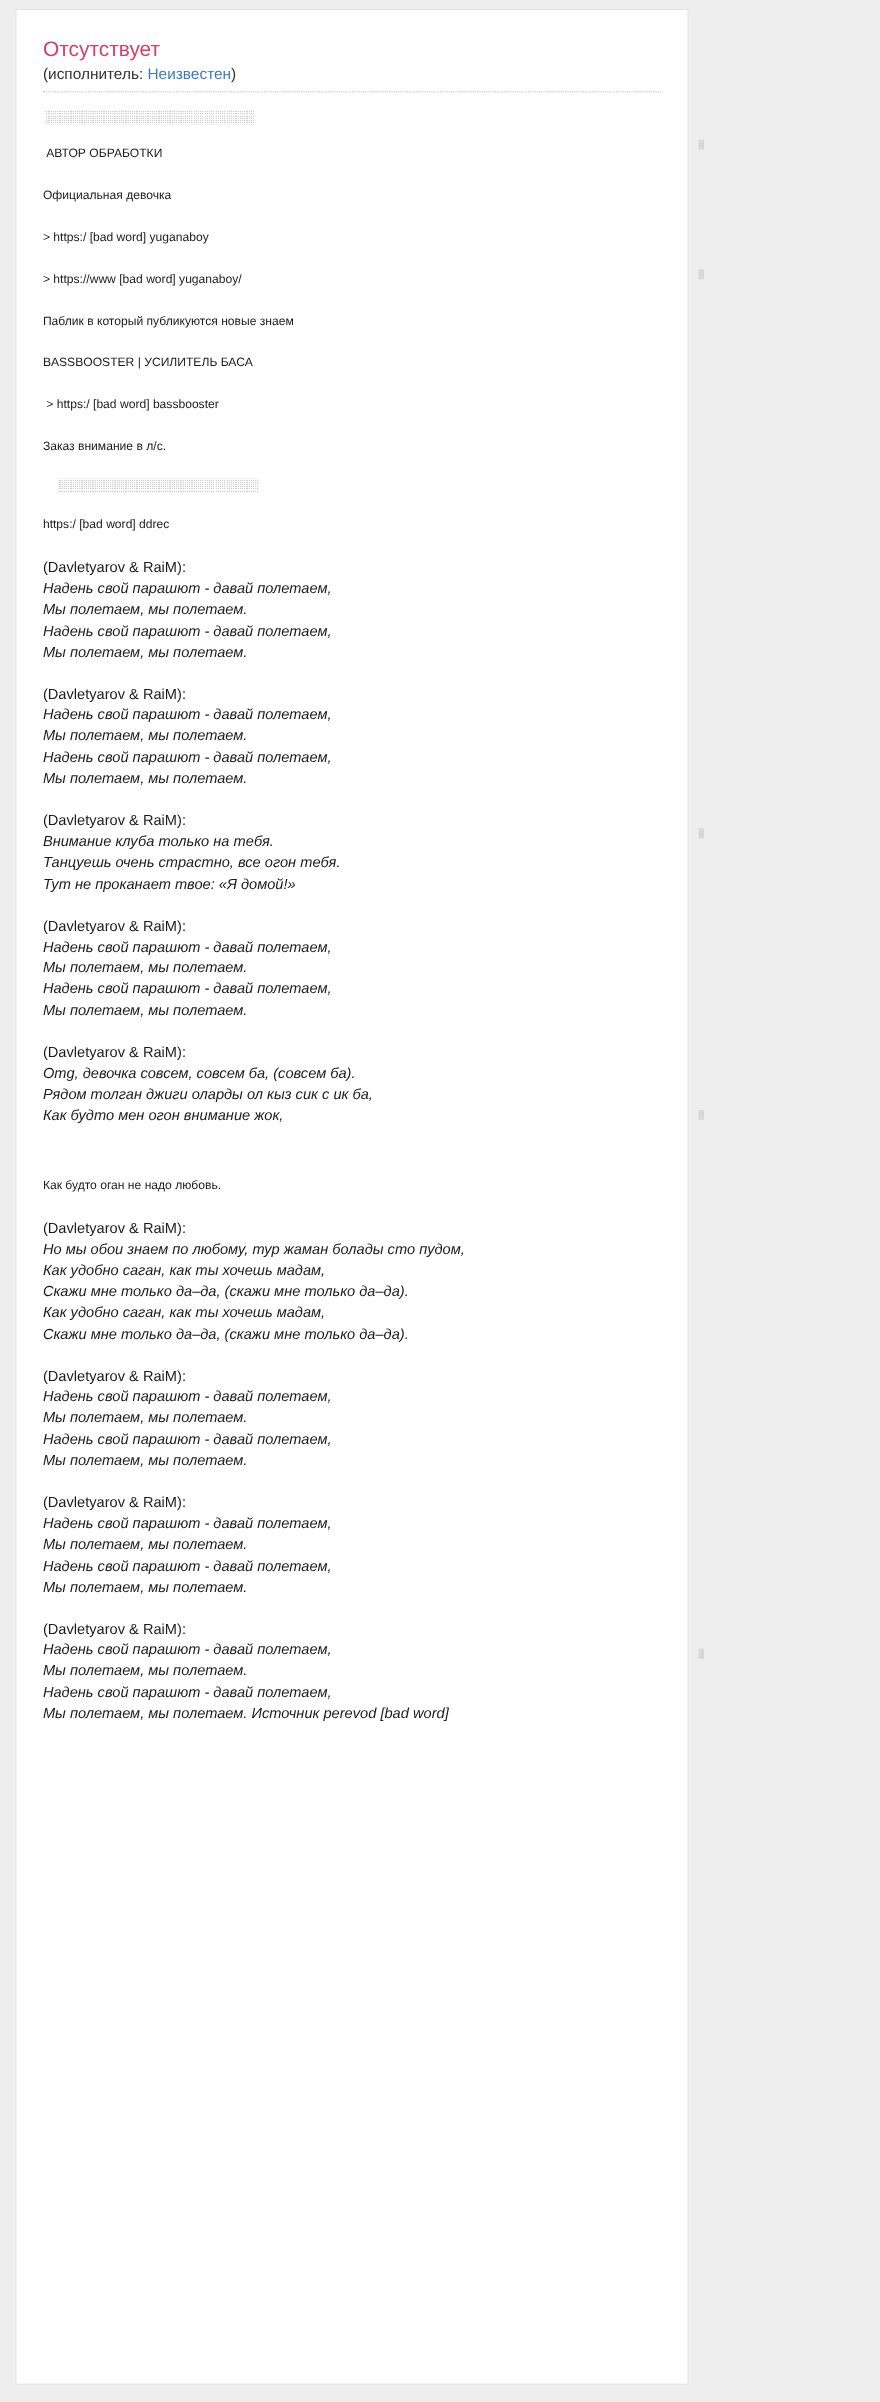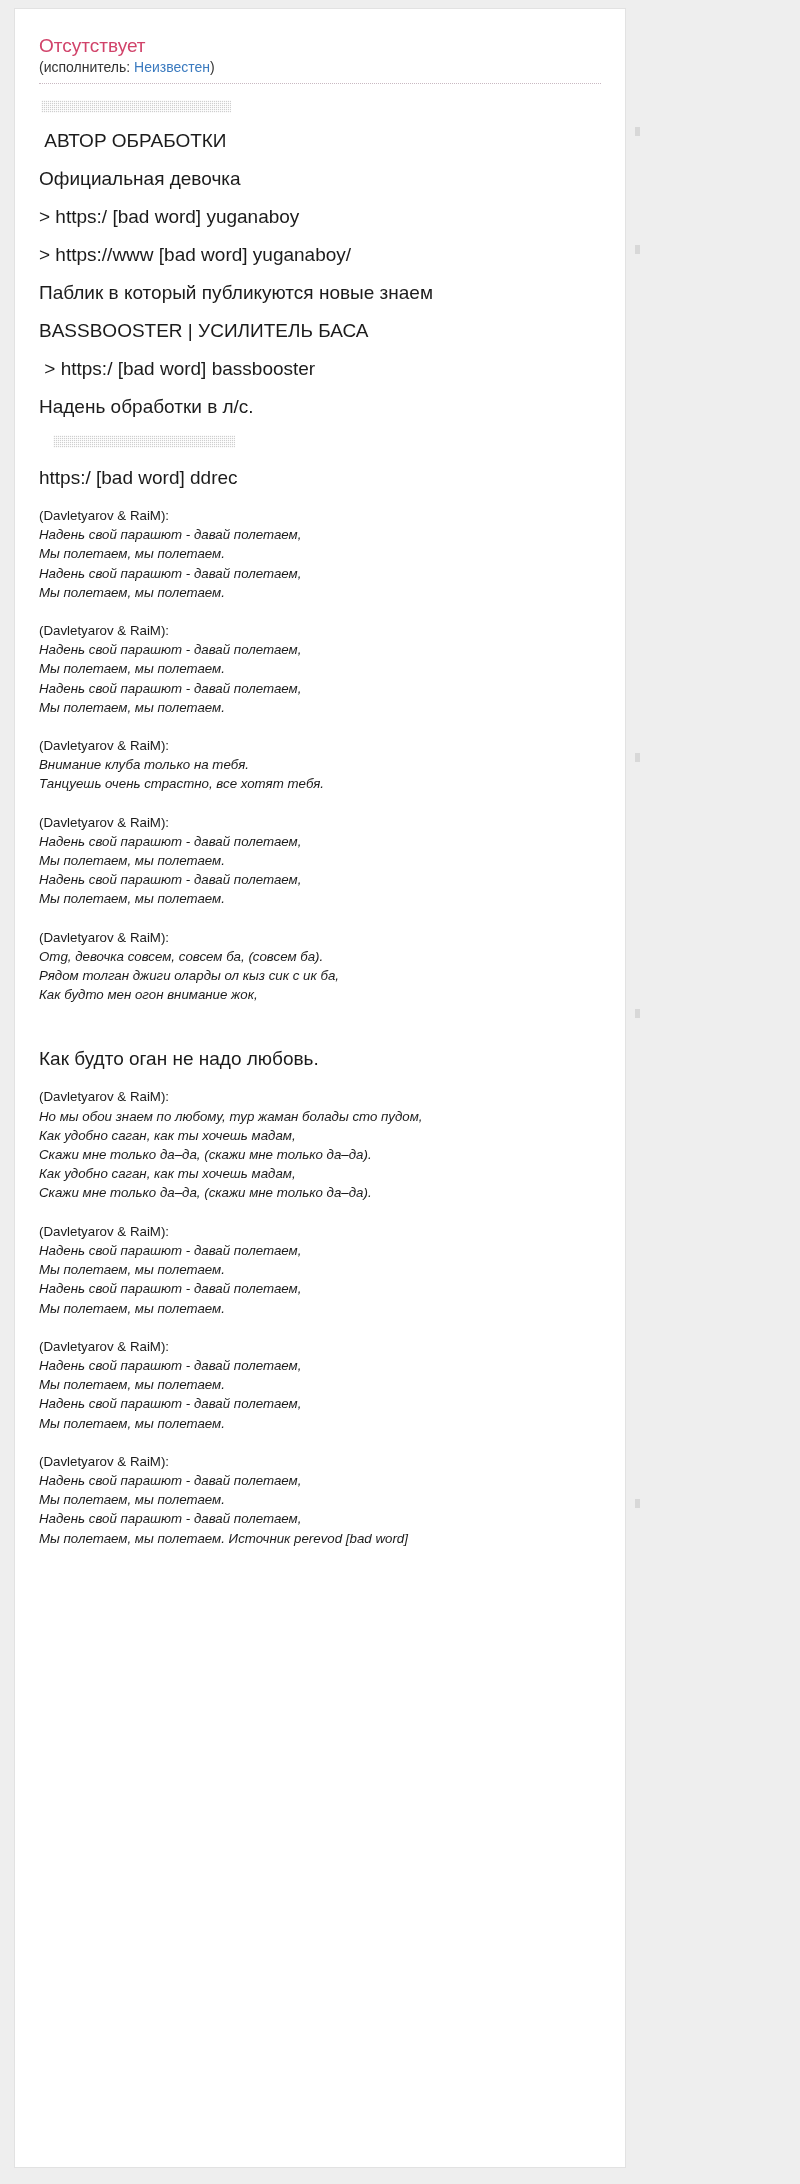--- a/index.html
+++ b/index.html
@@ -62,21 +62,21 @@
     width: 190px;
     margin-left: 2px;
   }
   .redacted.second {
     width: 182px;
     margin-left: 14px;
     margin-top: 12px;
     margin-bottom: 20px;
   }
   .para {
-    font-size: 19px;
+    font-size: 11px;
     line-height: 19px;
     color: #1b1b1b;
     margin: 0 0 19px 0;
     white-space: pre-wrap;
   }
   .verse {
     font-size: 13.3px;
     line-height: 19.2px;
     color: #1b1b1b;
     margin: 0 0 19px 0;
@@ -121,26 +121,26 @@
 
     <div id="content">
         <div class="redacted first"></div>
         <p class="para"> АВТОР ОБРАБОТКИ</p>
         <p class="para">Официальная девочка</p>
         <p class="para">&gt; https:/ [bad word] yuganaboy</p>
         <p class="para">&gt; https://www [bad word] yuganaboy/</p>
         <p class="para">Паблик в который публикуются новые знаем</p>
         <p class="para">BASSBOOSTER | УСИЛИТЕЛЬ БАСА</p>
         <p class="para"> &gt; https:/ [bad word] bassbooster</p>
-        <p class="para">Надень обработки в л/с.</p>
+        <p class="para">Заказ внимание в л/с.</p>
         <div class="redacted second"></div>
         <p class="para">https:/ [bad word] ddrec</p>
         <div class="verse"><span class="speaker">(Davletyarov &amp; RaiM):</span><span class="line">Надень свой парашют - давай полетаем,</span><span class="line">Мы полетаем, мы полетаем.</span><span class="line">Надень свой парашют - давай полетаем,</span><span class="line">Мы полетаем, мы полетаем.</span></div>
         <div class="verse"><span class="speaker">(Davletyarov &amp; RaiM):</span><span class="line">Надень свой парашют - давай полетаем,</span><span class="line">Мы полетаем, мы полетаем.</span><span class="line">Надень свой парашют - давай полетаем,</span><span class="line">Мы полетаем, мы полетаем.</span></div>
-        <div class="verse"><span class="speaker">(Davletyarov &amp; RaiM):</span><span class="line">Внимание клуба только на тебя.</span><span class="line">Танцуешь очень страстно, все хотят тебя.</span></div>
+        <div class="verse"><span class="speaker">(Davletyarov &amp; RaiM):</span><span class="line">Внимание клуба только на тебя.</span><span class="line">Танцуешь очень страстно, все огон тебя.</span><span class="line">Тут не проканает твое: «Я домой!»</span></div>
         <div class="verse"><span class="speaker">(Davletyarov &amp; RaiM):</span><span class="line">Надень свой парашют - давай полетаем,</span><span class="line">Мы полетаем, мы полетаем.</span><span class="line">Надень свой парашют - давай полетаем,</span><span class="line">Мы полетаем, мы полетаем.</span></div>
         <div class="verse"><span class="speaker">(Davletyarov &amp; RaiM):</span><span class="line">Omg, девочка совсем, совсем ба, (совсем ба).</span><span class="line">Рядом толган джиги оларды ол кыз сик с ик ба,</span><span class="line">Как будто мен огон внимание жок,</span></div>
         <div class="gap-block"></div>
         <p class="para">Как будто оган не надо любовь.</p>
         <div class="verse"><span class="speaker">(Davletyarov &amp; RaiM):</span><span class="line">Но мы обои знаем по любому, тур жаман болады сто пудом,</span><span class="line">Как удобно саган, как ты хочешь мадам,</span><span class="line">Скажи мне только да–да, (скажи мне только да–да).</span><span class="line">Как удобно саган, как ты хочешь мадам,</span><span class="line">Скажи мне только да–да, (скажи мне только да–да).</span></div>
         <div class="verse"><span class="speaker">(Davletyarov &amp; RaiM):</span><span class="line">Надень свой парашют - давай полетаем,</span><span class="line">Мы полетаем, мы полетаем.</span><span class="line">Надень свой парашют - давай полетаем,</span><span class="line">Мы полетаем, мы полетаем.</span></div>
         <div class="verse"><span class="speaker">(Davletyarov &amp; RaiM):</span><span class="line">Надень свой парашют - давай полетаем,</span><span class="line">Мы полетаем, мы полетаем.</span><span class="line">Надень свой парашют - давай полетаем,</span><span class="line">Мы полетаем, мы полетаем.</span></div>
         <div class="verse"><span class="speaker">(Davletyarov &amp; RaiM):</span><span class="line">Надень свой парашют - давай полетаем,</span><span class="line">Мы полетаем, мы полетаем.</span><span class="line">Надень свой парашют - давай полетаем,</span><span class="line">Мы полетаем, мы полетаем. Источник perevod [bad word]</span></div>
       </div>
 

